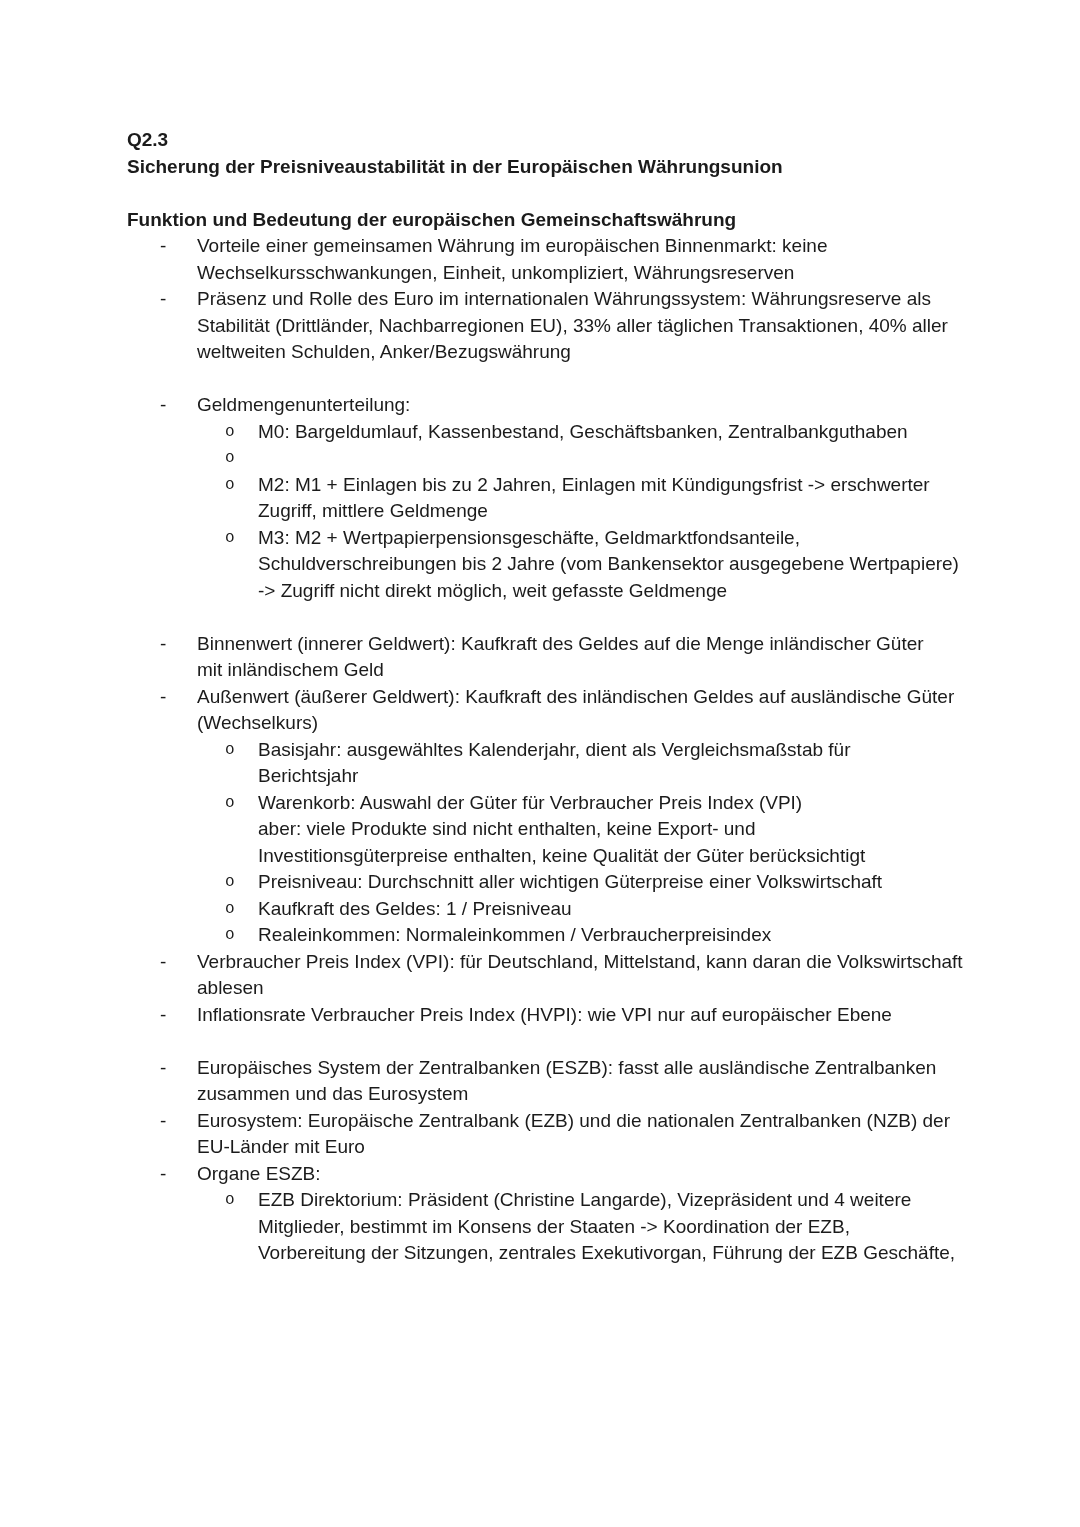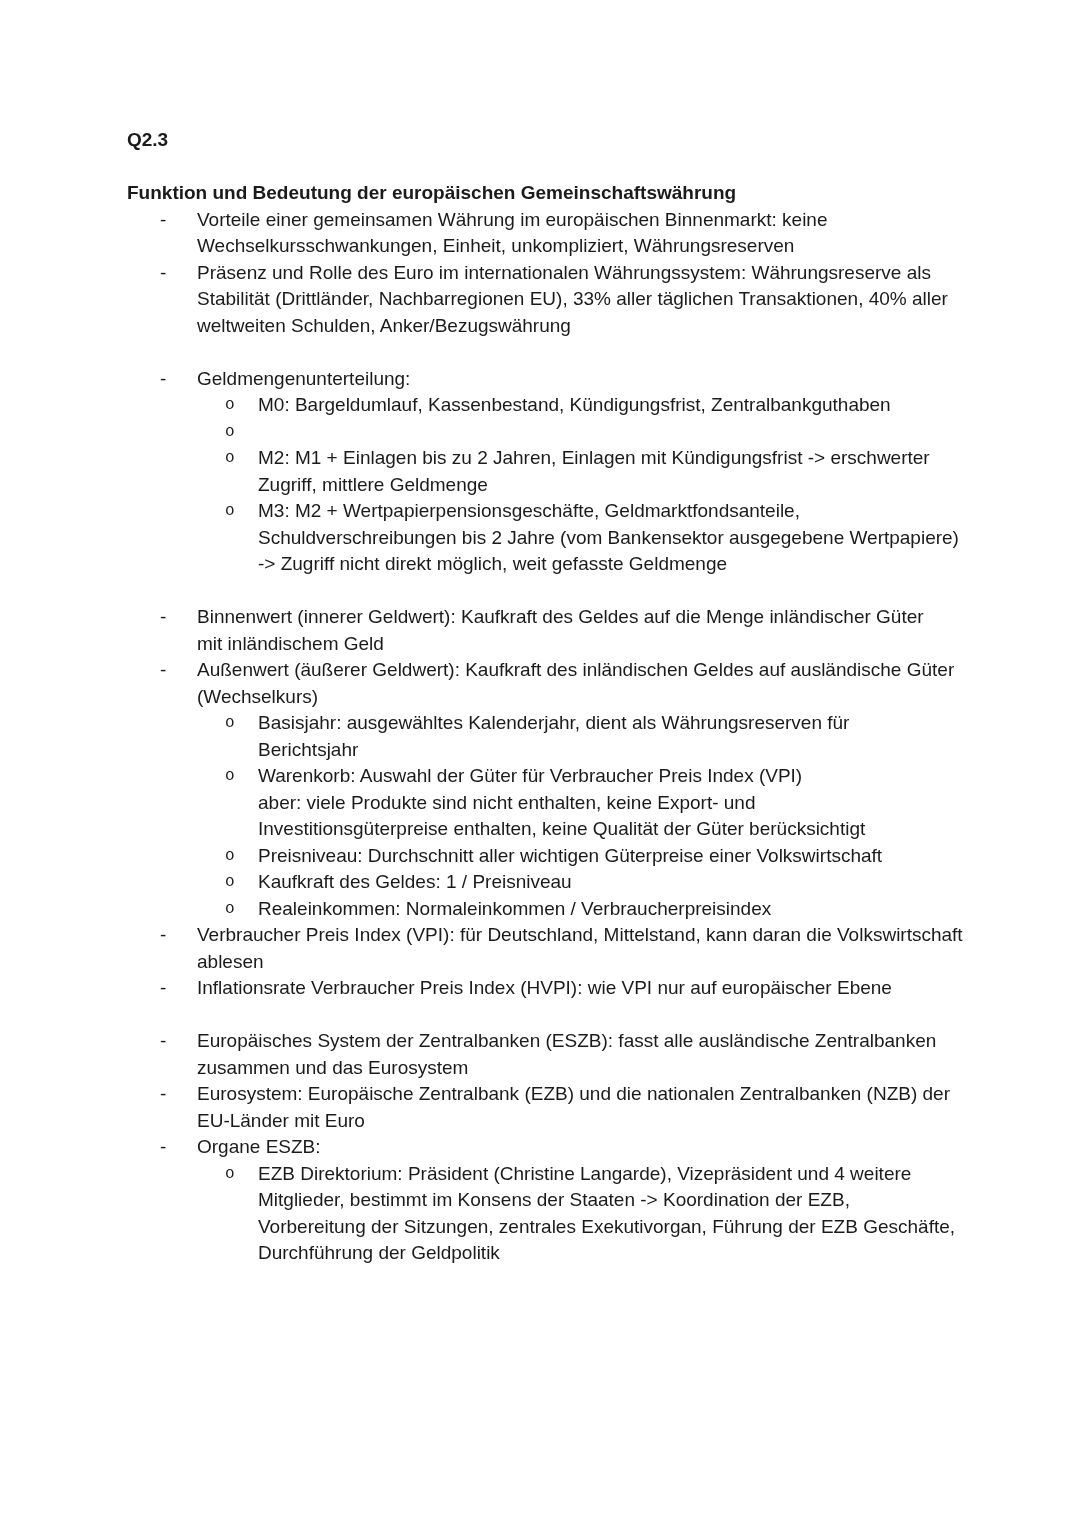--- a/index.html
+++ b/index.html
@@ -59,20 +59,21 @@
   .spacer {
     height: 26.5px;
   }
 </style>
 </head>
 <body>
 
 <div class="page">
   <div class="content">
     <div class="doc-code">Q2.3</div>
+    <div class="doc-title">Sicherung der Preisniveaustabilität in der Europäischen Währungsunion</div>
     <div class="blank-line"></div>
     <div class="section-heading">Funktion und Bedeutung der europäischen Gemeinschaftswährung</div>
     <div>
         <div class="para l1">
     <span class="marker">-</span>
     <span class="text">Vorteile einer gemeinsamen Währung im europäischen Binnenmarkt: keine
 Wechselkursschwankungen, Einheit, unkompliziert, Währungsreserven</span>
   </div>
         <div class="para l1">
     <span class="marker">-</span>
@@ -80,21 +81,21 @@
 Stabilität (Drittländer, Nachbarregionen EU), 33% aller täglichen Transaktionen, 40% aller
 weltweiten Schulden, Anker/Bezugswährung</span>
   </div>
         <div class="spacer"></div>
         <div class="para l1">
     <span class="marker">-</span>
     <span class="text">Geldmengenunterteilung:</span>
   </div>
         <div class="para l2">
     <span class="marker">o</span>
-    <span class="text">M0: Bargeldumlauf, Kassenbestand, Kündigungsfrist, Zentralbankguthaben</span>
+    <span class="text">M0: Bargeldumlauf, Kassenbestand, Geschäftsbanken, Zentralbankguthaben</span>
   </div>
         <div class="para l2">
     <span class="marker">o</span>
   </div>
         <div class="para l2">
     <span class="marker">o</span>
     <span class="text">M2: M1 + Einlagen bis zu 2 Jahren, Einlagen mit Kündigungsfrist -&gt; erschwerter
 Zugriff, mittlere Geldmenge</span>
   </div>
         <div class="para l2">
@@ -109,21 +110,21 @@
     <span class="text">Binnenwert (innerer Geldwert): Kaufkraft des Geldes auf die Menge inländischer Güter
 mit inländischem Geld</span>
   </div>
         <div class="para l1">
     <span class="marker">-</span>
     <span class="text">Außenwert (äußerer Geldwert): Kaufkraft des inländischen Geldes auf ausländische Güter
 (Wechselkurs)</span>
   </div>
         <div class="para l2">
     <span class="marker">o</span>
-    <span class="text">Basisjahr: ausgewähltes Kalenderjahr, dient als Währungsreserven für
+    <span class="text">Basisjahr: ausgewähltes Kalenderjahr, dient als Vergleichsmaßstab für
 Berichtsjahr</span>
   </div>
         <div class="para l2">
     <span class="marker">o</span>
     <span class="text">Warenkorb: Auswahl der Güter für Verbraucher Preis Index (VPI)
 aber: viele Produkte sind nicht enthalten, keine Export- und
 Investitionsgüterpreise enthalten, keine Qualität der Güter berücksichtigt</span>
   </div>
         <div class="para l2">
     <span class="marker">o</span>

